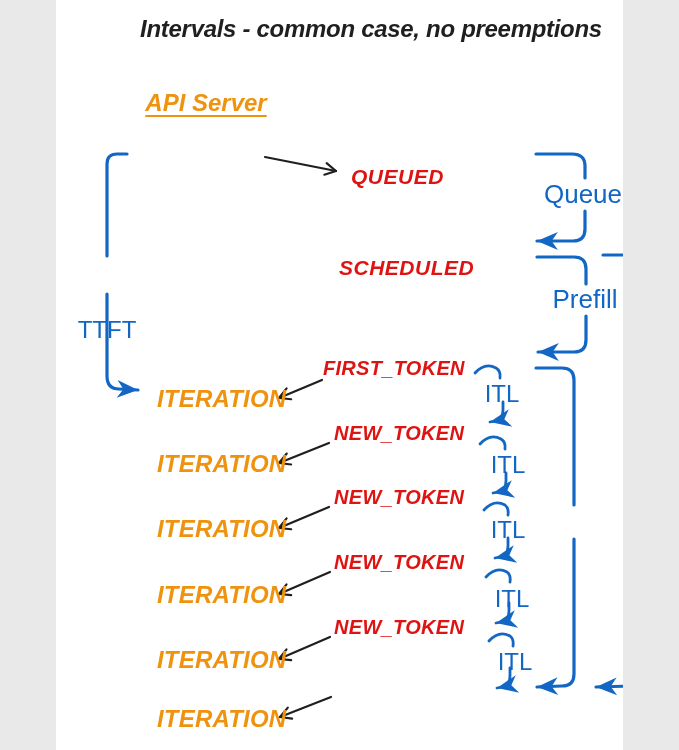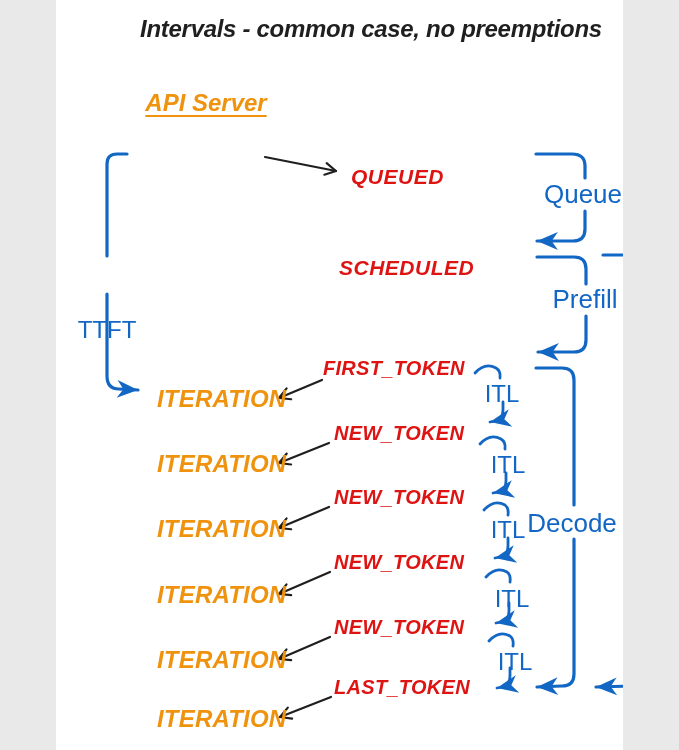--- a/index.html
+++ b/index.html
@@ -119,25 +119,23 @@
   <div class="lbl hw iter" style="top:647px;">ITERATION</div>
   <div class="lbl hw iter" style="top:706px;">ITERATION</div>
 
   <div class="lbl hw ev engine" style="left:295px;top:166px;">QUEUED</div>
   <div class="lbl hw tok" style="left:267px;top:358px;">FIRST_TOKEN</div>
   <div class="lbl hw ev engine" style="left:283px;top:257px;">SCHEDULED</div>
   <div class="lbl hw tok" style="left:278px;top:423px;">NEW_TOKEN</div>
   <div class="lbl hw tok" style="left:278px;top:487px;">NEW_TOKEN</div>
   <div class="lbl hw tok" style="left:278px;top:552px;">NEW_TOKEN</div>
   <div class="lbl hw tok" style="left:278px;top:617px;">NEW_TOKEN</div>
-  <div class="lbl hw tok" style="left:278px;top:677px;">LAST_TOKEN</div>
 
   <div class="lbl iv small" style="left:51px;top:277px;margin-top:40px;">TTFT</div>
   <div class="lbl iv" style="left:527px;top:181px;text-align:center;">Queue</div>
   <div class="lbl iv" style="left:529px;top:286px;">Prefill</div>
-  <div class="lbl iv" style="left:516px;top:510px;">Decode</div>
   <div class="lbl iv small" style="left:446px;top:381px;">ITL</div>
   <div class="lbl iv small" style="left:452px;top:452px;">ITL</div>
   <div class="lbl iv small" style="left:452px;top:517px;">ITL</div>
   <div class="lbl iv small" style="left:456px;top:586px;">ITL</div>
   <div class="lbl iv small" style="left:459px;top:649px;">ITL</div>
 
 </div>
 
 </body></html>

